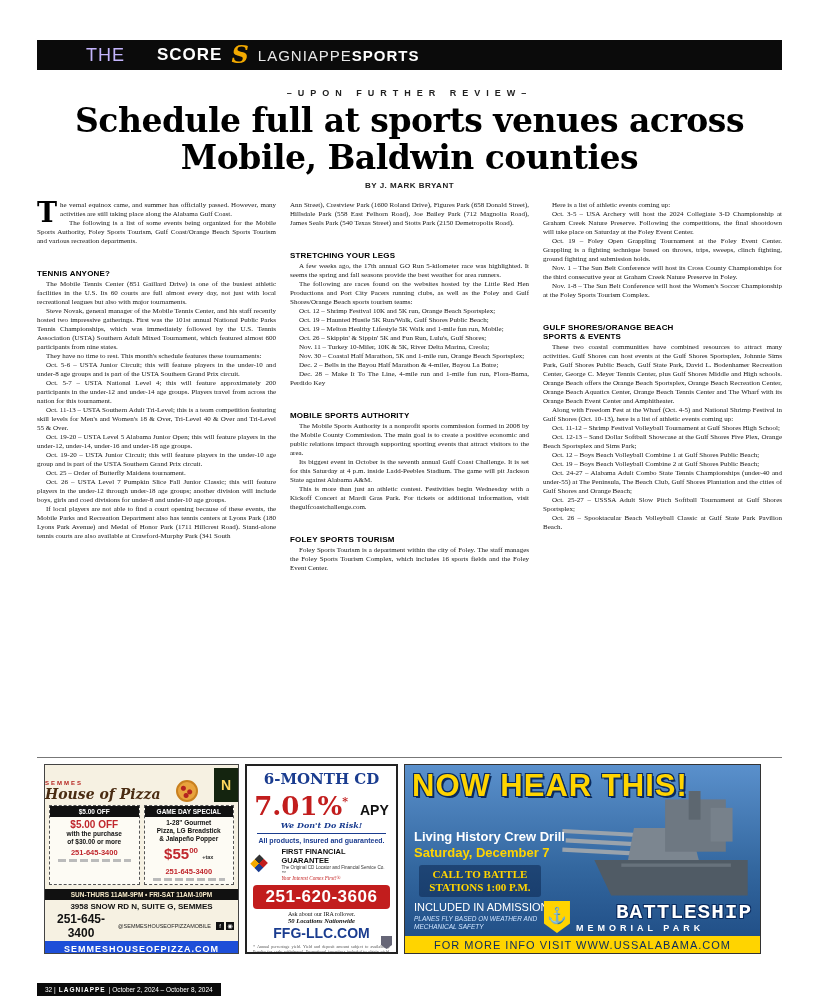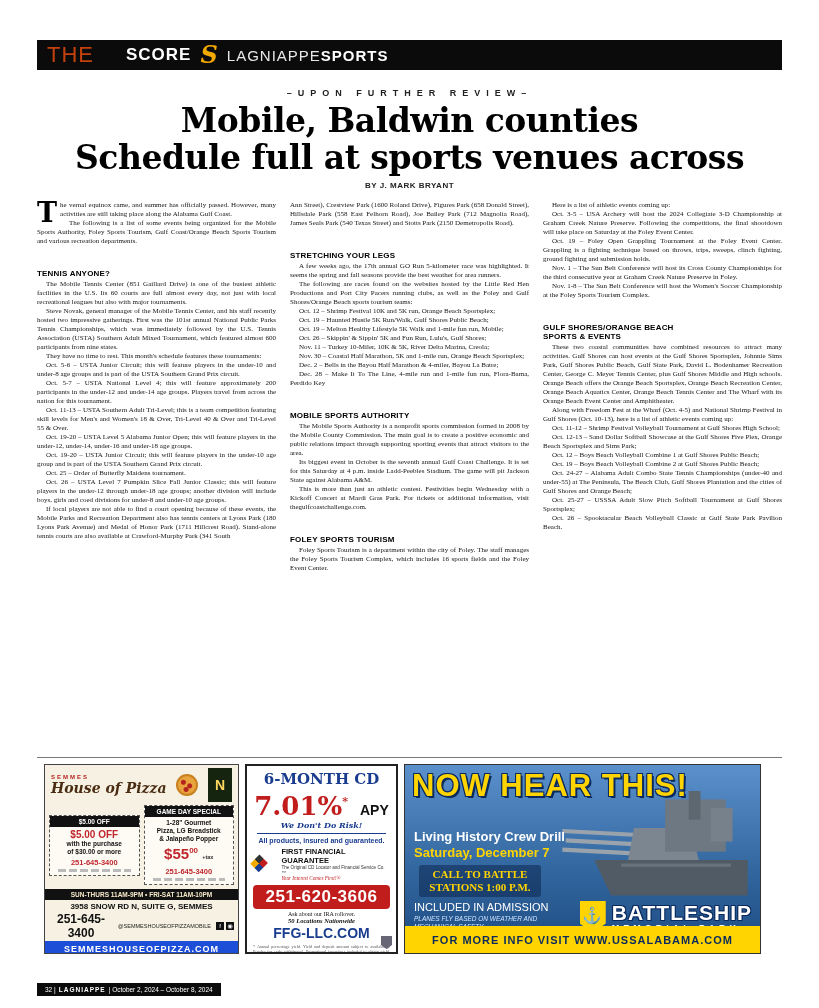--- a/index.html
+++ b/index.html
@@ -8,21 +8,21 @@
     position: relative; width: 819px; height: 1008px;
     background: #ffffff; margin: 0 auto; overflow: hidden;
     font-family: "Liberation Serif", serif; color: #111;
   }
   
   .masthead {
     position: absolute; left: 37px; right: 37px; top: 40px; height: 30px;
     background: #0b0b0b; display: flex; align-items: center; padding: 0 10px;
     font-family: "Liberation Sans", sans-serif;
   }
-  .mh-the { color:#c2410c; font-size:22px; letter-spacing:1px; }
+  .mh-the { color:#c4b5fd; font-size:18px; letter-spacing:1px;margin-left:39px; }
   .mh-score { color:#ffffff; font-size:17px; font-weight:bold; letter-spacing:1px;margin-left:32px; }
   .mh-logo { color:#f2a900; font-family:"DejaVu Serif", serif; font-style:italic; font-weight:bold; font-size:24px; margin:0 9px; line-height:26px; }
   .mh-lagniappe { color:#e8e8e8; font-size:15px; letter-spacing:1px; }
   .mh-sports { color:#ffffff; font-size:15px; font-weight:bold; letter-spacing:1px; }
   
   .kicker {
     position:absolute; top:88px; left:0; right:0; text-align:center;
     font-family:"Liberation Sans", sans-serif; font-weight:bold; font-size:9px;
     letter-spacing:6px; color:#222;
   }
@@ -51,31 +51,31 @@
   .dropcap {
     float:left; font-family:"DejaVu Serif", serif; font-weight:bold;
     font-size:27px; line-height:23px; padding-right:3px; color:#000;
   }
   .divider { position:absolute; left:37px; right:37px; top:757px; border-top:1px solid #777; }
   
   .ads { position:absolute; left:44px; top:764px; width:731px; height:190px; display:flex; gap:6px; }
   .ad { position:relative; height:190px; overflow:hidden; }
   
   .ad-pizza { width:195px; background:#f6f1e2; border:1px solid #444; display:flex; flex-direction:column; }
-  .pz-top { display:flex; align-items:center; justify-content:space-between; padding:3px 6px; height:42px; }
+  .pz-top { display:flex; align-items:flex-end; justify-content:space-between; padding:3px 0; height:42px; }
   .pz-semmes { display:block; color:#b5231f; font-family:"Liberation Sans", sans-serif; font-weight:bold; font-size:6px; letter-spacing:2px; }
   .pz-name { display:block; font-family:"DejaVu Serif", serif; font-style:italic; font-weight:bold; font-size:14px; color:#4a2c12; }
   .pz-pizza-icon { width:22px; height:22px; border-radius:50%; background:#e8a33d;
     background-image: radial-gradient(circle at 30% 35%, #b5231f 0 2px, transparent 3px),
                       radial-gradient(circle at 65% 55%, #b5231f 0 2px, transparent 3px),
                       radial-gradient(circle at 45% 75%, #b5231f 0 2px, transparent 3px);
     border:2px solid #c9801f; }
   .pz-badge { width:24px; height:34px; background:#14240f; color:#ffd75e; font-family:"Liberation Sans", sans-serif;
     font-weight:bold; font-size:14px; display:flex; align-items:center; justify-content:center; }
-  .pz-coupons { display:flex; gap:4px; padding:0 4px;align-items:center; }
+  .pz-coupons { display:flex; gap:4px; padding:0 4px; }
   .coupon { flex:1; border:1px dashed #555; background:#fdfbf4; display:flex; flex-direction:column; }
   .coupon-head { background:#111; color:#fff; font-family:"Liberation Sans", sans-serif; font-weight:bold; font-size:6.5px; text-align:center; padding:2px 0; }
   .coupon-body { text-align:center; padding:2px 2px 3px; font-family:"Liberation Sans", sans-serif; }
   .cp-amount { color:#c0272d; font-weight:bold; font-size:10px; }
   .cp-line { font-weight:bold; font-size:6.5px; line-height:8px; color:#111; }
   .cp-price { color:#c0272d; font-weight:bold; font-size:15px; line-height:16px; }
   .cp-price sup { font-size:8px; }
   .cp-tax { font-size:5.5px; color:#333; }
   .cp-phone { color:#c0272d; font-weight:bold; font-size:7.5px; margin-top:2px; }
   .cp-fine { height:3px; margin:2px 6px 0; background:repeating-linear-gradient(90deg,#bbb 0 8px, transparent 8px 11px); }
@@ -124,25 +124,25 @@
   .bs-line1 { position:absolute; left:9px; top:64px; font-family:"Liberation Sans", sans-serif; font-weight:bold; font-size:13px; color:#fff; }
   .bs-line2 { position:absolute; left:9px; top:80px; font-family:"Liberation Sans", sans-serif; font-weight:bold; font-size:13px; color:#ffd400; }
   .bs-call { position:absolute; left:14px; top:100px; width:122px; text-align:center;
     background:rgba(4,26,64,0.45); border-radius:3px; padding:3px 2px;
     font-family:"Liberation Serif", serif; font-weight:bold; font-size:11px; line-height:13px; color:#ffd400; }
   .bs-included { position:absolute; left:9px; top:136px; font-family:"Liberation Sans", sans-serif; font-weight:normal; font-size:11px; color:#fff; }
   .bs-planes { position:absolute; left:9px; top:150px; width:135px; font-style:italic; font-size:6.5px; line-height:8px; color:#cfe4ff; font-family:"Liberation Sans", sans-serif; }
   .bs-brand { position:absolute; right:8px; bottom:20px; display:flex; align-items:center; gap:6px; }
   .bs-crest { width:26px; height:32px; background:#ffd400; color:#0a2a5e; font-size:16px; line-height:30px; text-align:center;
     clip-path:polygon(0 0,100% 0,100% 70%,50% 100%,0 70%); }
-  .bs-brand1 { font-family:Liberation Sans, sans-serif; font-weight:bold; font-size:21px; letter-spacing:1px; color:#fff; line-height:21px;
-    text-shadow:1px 1px 0 #0a2a5e, -1px -1px 0 #0a2a5e, 1px -1px 0 #0a2a5e, -1px 1px 0 #0a2a5e; }
+  .bs-brand1 { font-family:Liberation Mono, monospace; font-weight:bold; font-size:21px; letter-spacing:1px; color:#fff; line-height:21px;
+    text-shadow:1px 1px 0 #0a2a5e, -1px -1px 0 #0a2a5e, 1px -1px 0 #0a2a5e, -1px 1px 0 #0a2a5e;margin-left:40px; }
   .bs-brand2 { font-family:"Liberation Sans", sans-serif; font-weight:bold; font-size:9px; letter-spacing:4px; color:#fff; }
-  .bs-footer { position:absolute; left:0; right:0; bottom:0; height:27px; background:#ffd400; color:#0a2a5e;
-    font-family:"Liberation Sans", sans-serif; font-weight:bold; font-size:11px; letter-spacing:1px;
+  .bs-footer { position:absolute; left:0; right:0; bottom:0; height:17px; background:#ffd400; color:#0a2a5e;
+    font-family:"Liberation Sans", sans-serif; font-weight:normal; font-size:11px; letter-spacing:1px;
     display:flex; align-items:center; justify-content:center; }
   
   .page-footer { position:absolute; left:37px; bottom:12px; background:#0b0b0b; color:#fff;
     font-family:"Liberation Sans", sans-serif; font-size:6.5px; padding:3px 8px; display:flex; gap:3px; align-items:center; }
   .pf-brand { font-weight:bold; letter-spacing:1px; }
 </style>
 </head>
 <body>
 
 <div class="page">
@@ -150,22 +150,22 @@
   <header class="masthead">
     <span class="mh-the">THE</span>
     <span class="mh-score">SCORE</span>
     <span class="mh-logo">S</span>
     <span class="mh-lagniappe">LAGNIAPPE</span>
     <span class="mh-sports">SPORTS</span>
   </header>
 
   <div class="kicker">–UPON FURTHER REVIEW–</div>
   <h1 class="headline">
+    <div>Schedule full at sports venues across</div>
     <div>Mobile, Baldwin counties</div>
-    <div>Schedule full at sports venues across</div>
   </h1>
   <div class="byline">BY J. MARK BRYANT</div>
 
   <section class="article" id="article-columns">
       <div class="col">
         <p class="para"><span class="dropcap">T</span>he vernal equinox came, and summer has officially passed. However, many activities are still taking place along the Alabama Gulf Coast.</p>
         <p class="para indent">The following is a list of some events being organized for the Mobile Sports Authority, Foley Sports Tourism, Gulf Coast/Orange Beach Sports Tourism and various recreation departments.</p>
         <h3 class="sec-head">TENNIS ANYONE?</h3>
         <p class="para indent">The Mobile Tennis Center (851 Gaillard Drive) is one of the busiest athletic facilities in the U.S. Its 60 courts are full almost every day, not just with local recreational leagues but also with major tournaments.</p>
         <p class="para indent">Steve Novak, general manager of the Mobile Tennis Center, and his staff recently hosted two impressive gatherings. First was the 101st annual National Public Parks Tennis Championships, which was immediately followed by the U.S. Tennis Association (USTA) Southern Adult Mixed Tournament, which featured almost 600 participants from nine states.</p>

